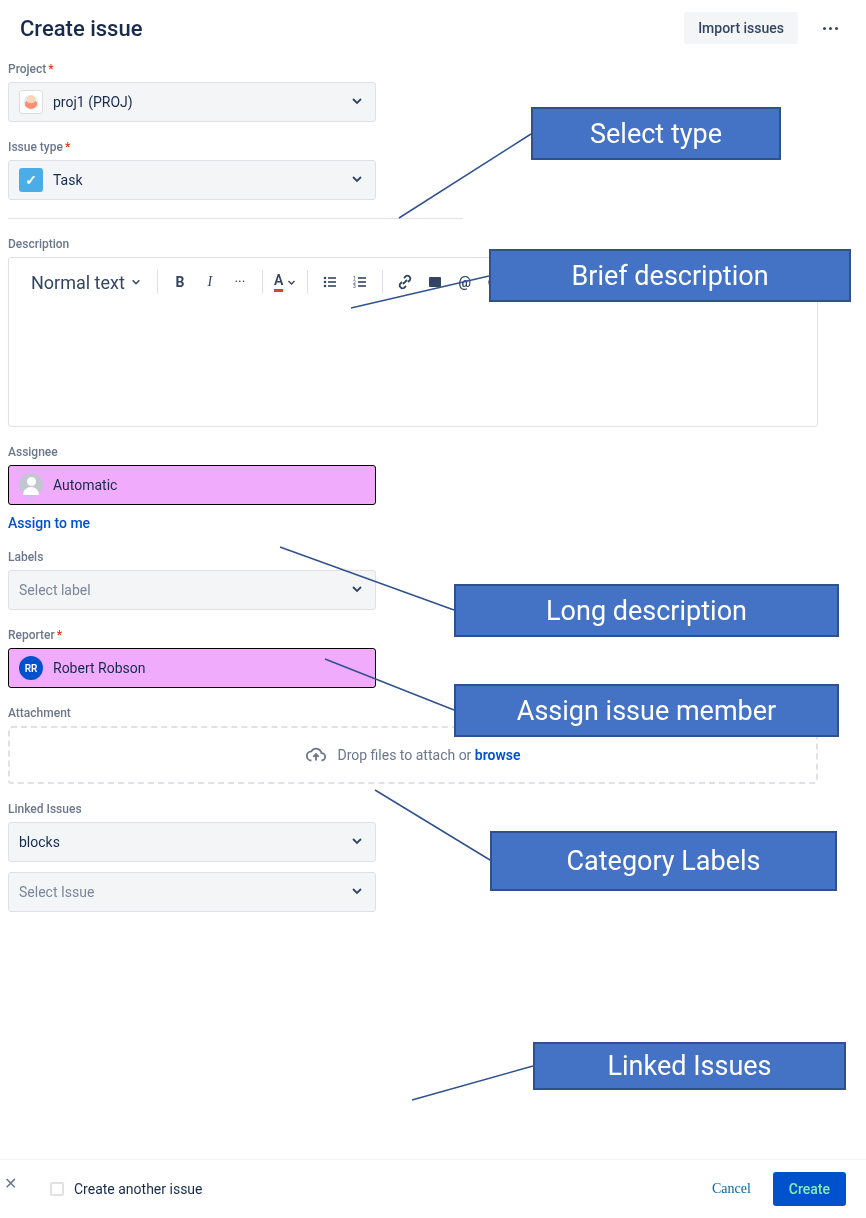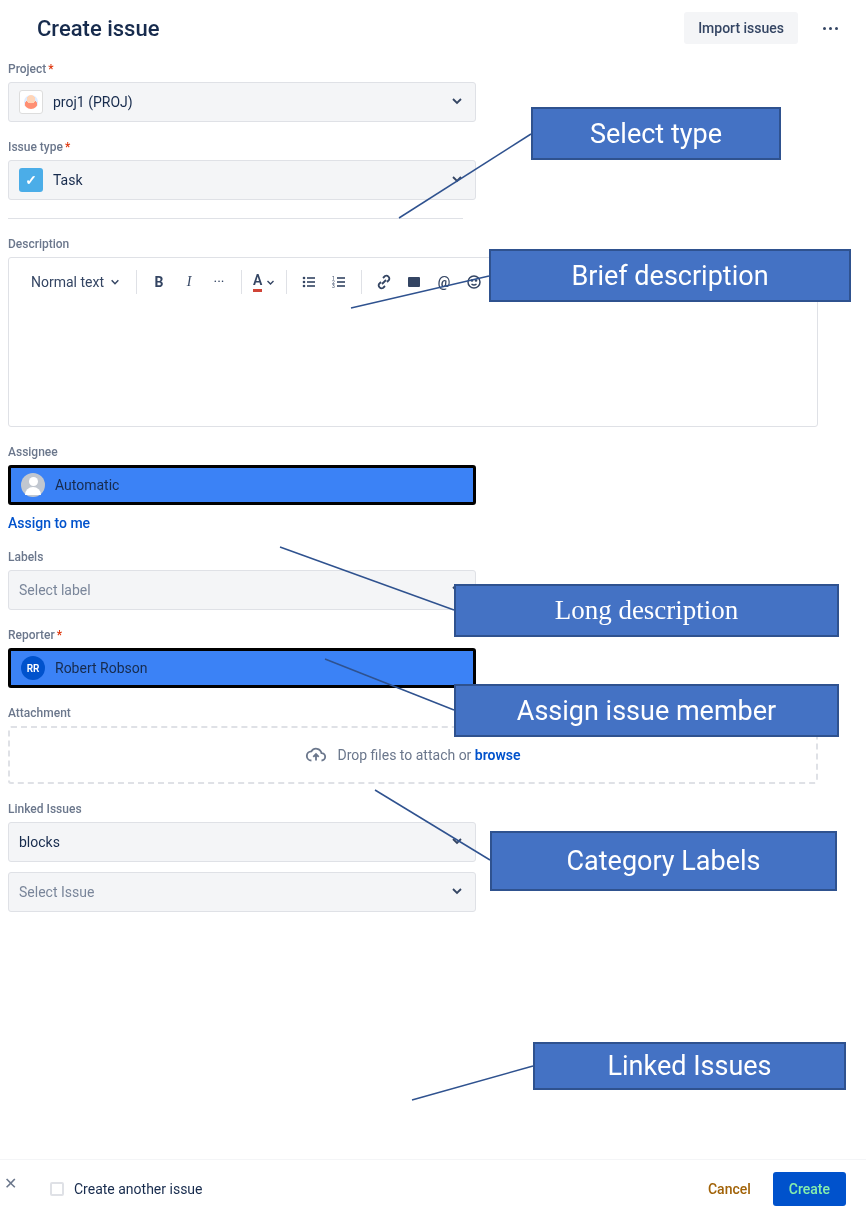--- a/index.html
+++ b/index.html
@@ -1,55 +1,55 @@
 <!DOCTYPE html>
 <html><head>
 <meta charset="utf-8">
 <style>
   * { box-sizing: border-box; font-family: -apple-system, BlinkMacSystemFont, "Segoe UI", Roboto, sans-serif; }
   body { margin: 0; width: 866px; height: 1218px; background: #fff; position: relative; overflow: hidden; }
-  .header { display: flex; justify-content: space-between; align-items: center; padding: 12px 20px 8px 20px; margin-left: 17px; }
+  .header { display: flex; justify-content: space-between; align-items: center; padding: 12px 20px 8px 20px; }
   .title { font-size: 22px; font-weight: 500; color: #172b4d; }
   .header-actions { display: flex; align-items: center; gap: 16px; }
   .import-btn { background: #f4f5f7; border: none; border-radius: 3px; padding: 8px 14px; font-size: 14px; font-weight: 500; color: #344563; cursor: pointer; }
   .more-icon { width: 32px; height: 32px; display: flex; align-items: center; justify-content: center; cursor: pointer; }
   .dot { width: 3px; height: 3px; background: #344563; border-radius: 50%; margin: 0 1.5px; }
   .content { padding: 10px 20px 80px 8px; }
   .field-group { margin-bottom: 18px; }
   .label { font-size: 12px; font-weight: 500; color: #6b778c; margin-bottom: 6px; }
   .required { color: #de350b; margin-left: 2px; }
-  .select { position: relative; width: 468px; height: 40px; background: #f4f5f7; border: 1px solid #dfe1e6; border-radius: 3px; display: flex; align-items: center; padding: 0 36px 0 10px; font-size: 14px; color: #172b4d; cursor: pointer; }
-  .select.white { background: #3b82f6; border: 3px solid #000000; }
+  .select { position: relative; width: 368px; height: 40px; background: #f4f5f7; border: 1px solid #dfe1e6; border-radius: 3px; display: flex; align-items: center; padding: 0 36px 0 10px; font-size: 14px; color: #172b4d; cursor: pointer; }
+  .select.white { background: #f0abfc; border: 1px solid #000000; }
   .select-caret { position: absolute; right: 12px; top: 50%; transform: translateY(-50%); }
   .avatar { width: 24px; height: 24px; border-radius: 3px; margin-right: 10px; display: inline-flex; align-items: center; justify-content: center; flex-shrink: 0; }
   .avatar.proj { background: #fff; border: 1px solid #ddd; }
   .avatar.proj::after { content: ""; width: 14px; height: 14px; border-radius: 50%; background: radial-gradient(circle at 50% 30%, #ffd5b8 35%, transparent 36%), radial-gradient(circle at 50% 80%, #ff8f73 50%, transparent 51%), #deebff; }
   .avatar.task { background: #4bade8; border-radius: 3px; }
   .avatar.task::after { content: "✓"; color: #fff; font-size: 14px; font-weight: bold; }
   .auto-ico { width: 24px; height: 24px; background: #c1c7d0; border-radius: 50%; margin-right: 10px; position: relative; flex-shrink:0;}
   .auto-ico::before { content:""; position:absolute; width:9px; height:9px; background:#fff; border-radius:50%; top:4px; left:7.5px;}
   .auto-ico::after { content:""; position:absolute; width:16px; height:8px; background:#fff; border-radius:8px 8px 0 0; bottom:2px; left:4px;}
   .avatar.reporter { background: #0052cc; border-radius: 50%; color: #fff; font-size: 10px; font-weight: 600; }
   .hr { border: none; border-top: 1px solid #dfe1e6; margin: 10px 0 18px 0; width: 455px; }
   .text-input { width: 810px; height: 40px; background: #fafbfc; border: 2px solid #dfe1e6; border-radius: 3px; padding: 0 10px; font-size: 14px; }
   .rte { width: 810px; border: 1px solid #dfe1e6; border-radius: 3px; background: #fff; }
   .rte-toolbar { display: flex; align-items: center; padding: 8px 14px; gap: 2px; border-bottom: none; height: 48px; }
   .rte-item { display: flex; align-items: center; justify-content: center; min-width: 28px; height: 32px; cursor: pointer; color: #344563; border-radius: 3px; font-size: 14px; }
-  .rte-item.text { font-size: 14px; padding: 0 8px; gap: 6px; }
+  .rte-item.text { font-size: 18px; padding: 0 8px; gap: 6px; }
   .rte-sep { width: 1px; height: 24px; background: #dfe1e6; margin: 0 6px; }
   .rte-body { height: 120px; padding: 10px; }
   .link { color: #0052cc; font-size: 14px; font-weight: 500; cursor: pointer; margin-top: 10px; display: inline-block; }
   .dropzone { width: 810px; border: 2px dashed #dfe1e6; border-radius: 3px; padding: 16px; display: flex; align-items: center; justify-content: center; gap: 10px; font-size: 14px; color: #6b778c; }
   .dropzone b { color: #0052cc; font-weight: 600; cursor: pointer; }
   .footer { position: absolute; bottom: 0; left: 0; right: 0; background: #fff; border-top: 1px solid #f4f5f7; padding: 12px 20px; display: flex; align-items: center; }
   .close-x { position: absolute; left: 0px; top: 10px; font-size: 16px; color: #6b778c; cursor: pointer; padding:4px;}
   .checkbox { width: 14px; height: 14px; border: 2px solid #dfe1e6; border-radius: 2px; margin-right: 10px; margin-left: 30px; cursor: pointer; }
   .footer-label { font-size: 14px; color: #172b4d; }
   .footer-actions { margin-left: auto; display: flex; gap: 10px; align-items: center; }
-  .btn-cancel { background: none; border: none; font-size: 14px; color: #a16207; padding: 8px 12px; cursor: pointer; font-weight: 500; }
+  .btn-cancel { background: none; border: none; font-size: 14px; color: #0369a1; padding: 8px 12px; cursor: pointer; font-weight: 500; font-family: Liberation Serif, serif; }
   .btn-create { background: #0052cc; color: #86efac; border: none; border-radius: 3px; padding: 9px 16px; font-size: 14px; font-weight: 500; cursor: pointer; }
   
   .callout { position: absolute; background: #4472c4; border: 2px solid #2f528f; color: #fff; display: flex; align-items: center; justify-content: center; font-size: 27px; padding: 10px 18px; white-space: nowrap; }
   
   .connector { position: absolute; pointer-events: none; }
   
   svg.caret-svg { width: 12px; height: 12px; }
   svg.caret-svg path { stroke: #344563; stroke-width: 1.8; fill: none; }
 </style>
 </head>
@@ -250,21 +250,21 @@
   <span class="checkbox"></span>
   <span class="footer-label">Create another issue</span>
   <div class="footer-actions">
     <button class="btn-cancel">Cancel</button>
     <button class="btn-create">Create</button>
   </div>
 </div>
 
 <div class="callout" style="left:531px; top:107px; width:250px; height:53px;">Select type</div>
 <div class="callout" style="left:489px; top:249px; width:362px; height:53px;">Brief description</div>
-<div class="callout" style="left:454px; top:584px; width:385px; height:53px;font-family:Liberation Serif, serif;">Long description</div>
+<div class="callout" style="left:454px; top:584px; width:385px; height:53px;">Long description</div>
 <div class="callout" style="left:454px; top:684px; width:385px; height:53px;">Assign issue member</div>
 <div class="callout" style="left:490px; top:831px; width:347px; height:60px;">Category Labels</div>
 <div class="callout" style="left:533px; top:1042px; width:313px; height:48px;">Linked Issues</div>
 
 <svg class="connector" style="left:0;top:0;width:866px;height:1218px">
   <line x1="399" y1="218" x2="531" y2="134" stroke="#2f528f" stroke-width="1.5"></line>
   <line x1="351" y1="308" x2="489" y2="276" stroke="#2f528f" stroke-width="1.5"></line>
   <line x1="280" y1="547" x2="454" y2="610" stroke="#2f528f" stroke-width="1.5"></line>
   <line x1="325" y1="659" x2="454" y2="710" stroke="#2f528f" stroke-width="1.5"></line>
   <line x1="375" y1="790" x2="490" y2="860" stroke="#2f528f" stroke-width="1.5"></line>

